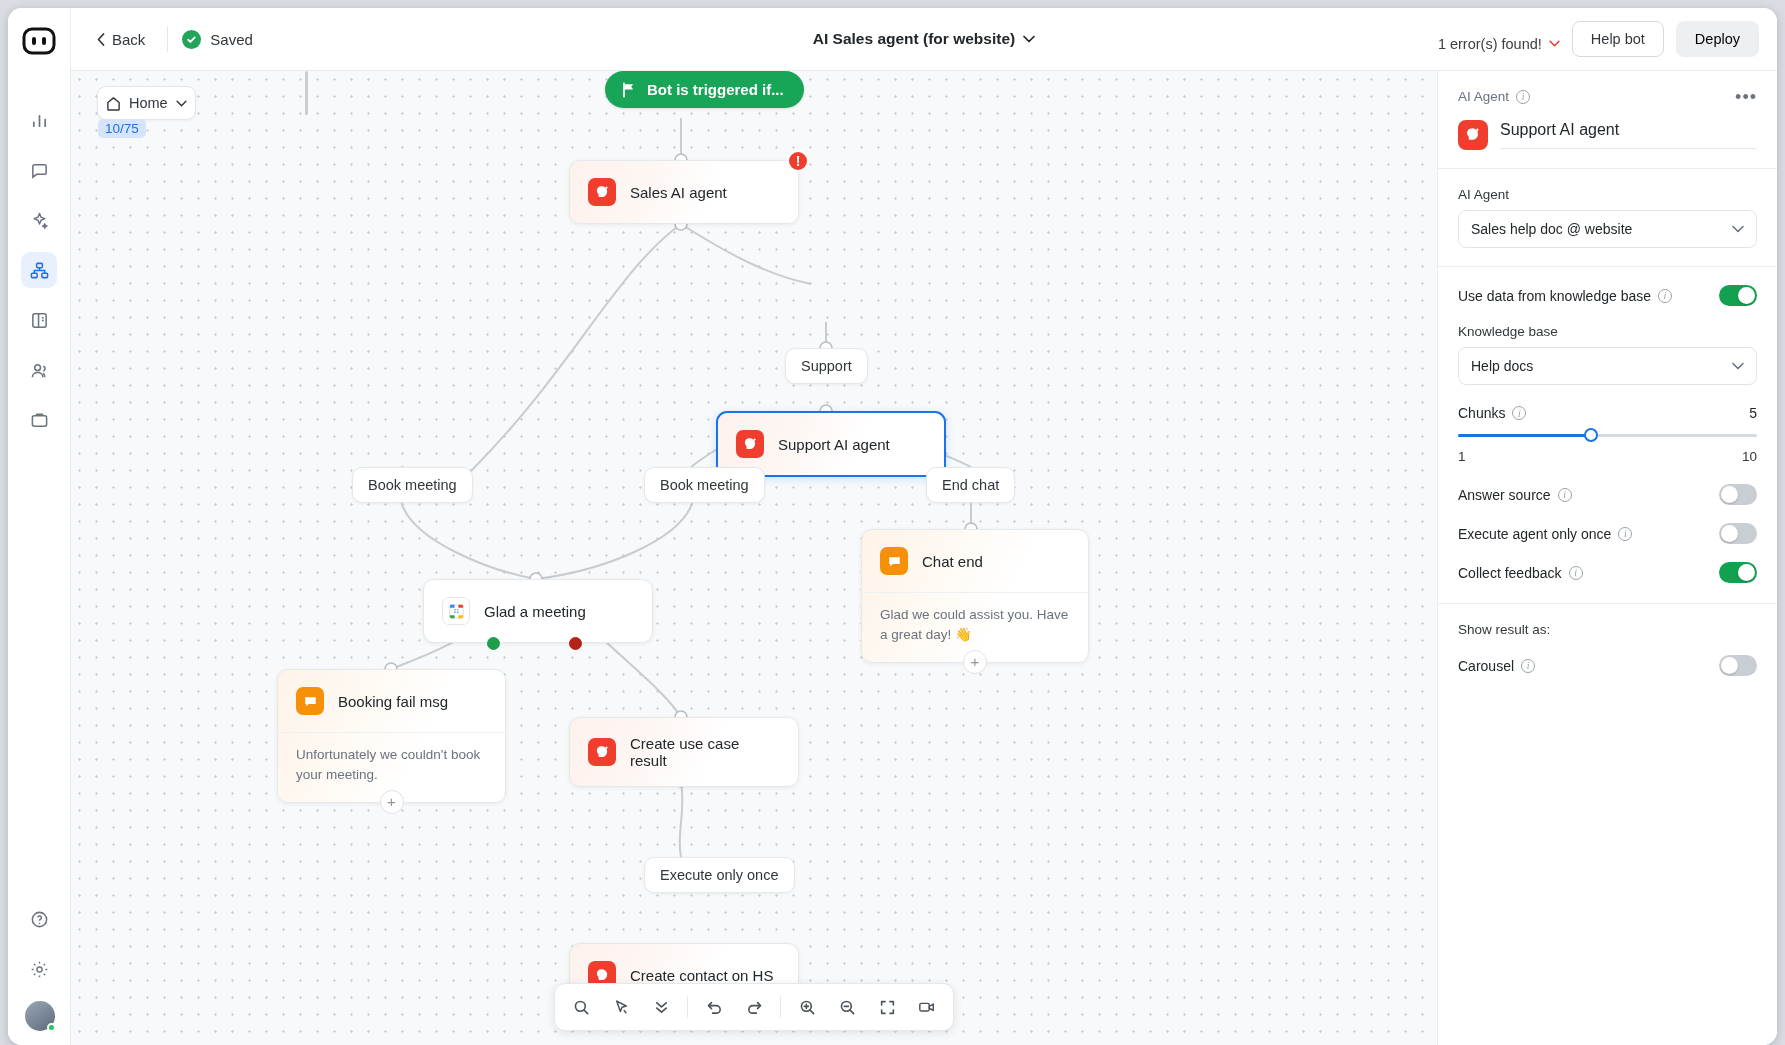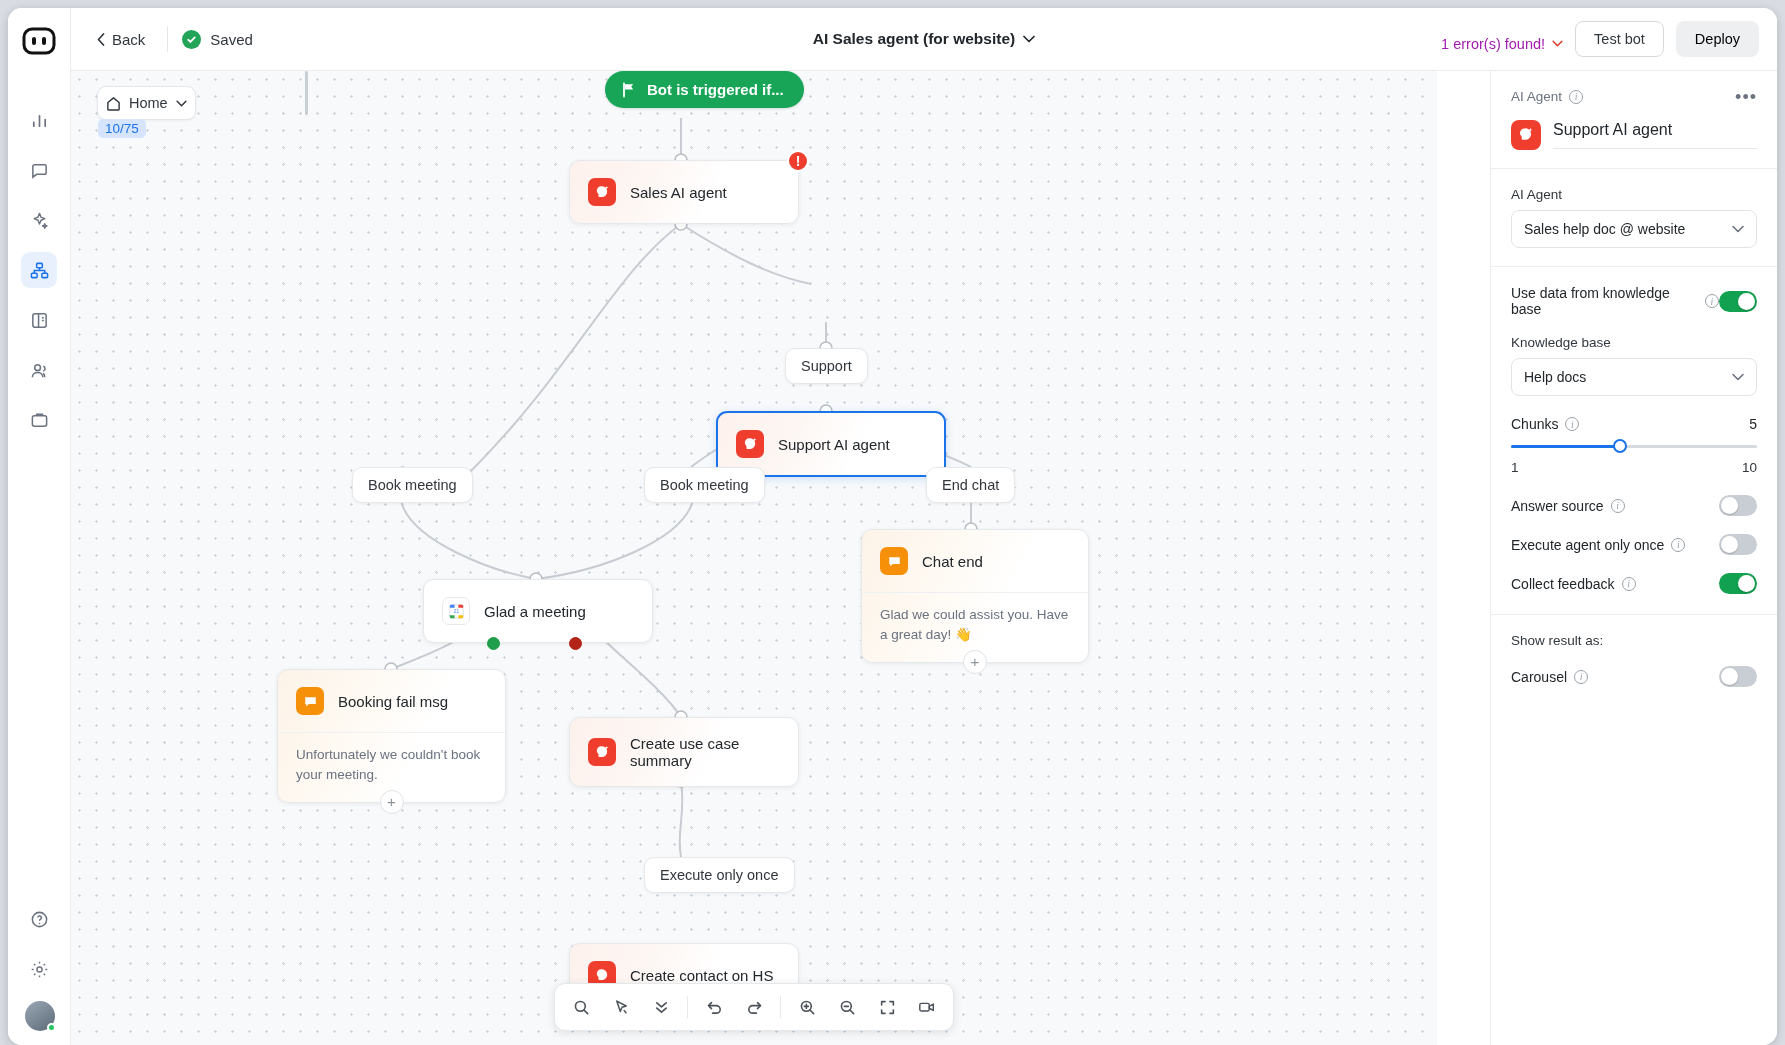--- a/index.html
+++ b/index.html
@@ -45,21 +45,21 @@
           font-size:15px; cursor:pointer; padding:6px 8px; }
   .vsep { width:1px; height:26px; background:#e3e6ea; margin:0 14px; }
   .saved { display:flex; align-items:center; gap:9px; font-size:15px; color:#31373d; }
   .check { width:19px; height:19px; border-radius:50%; background:#22a559;
            display:flex; align-items:center; justify-content:center; }
   .title-wrap { position:absolute; left:0; right:0; display:flex;
                 align-items:center; justify-content:center; gap:8px;
                 pointer-events:none; }
   .title { font-size:15.5px; font-weight:700; color:#22272b; pointer-events:auto; }
   .top-right { margin-left:auto; display:flex; align-items:center; gap:12px; }
-  .errors { color:#a21caf; font-size:14.5px; display:flex; align-items:center; gap:7px; cursor:pointer;margin-top:9px; }
+  .errors { color:#404040; font-size:14.5px; display:flex; align-items:center; gap:7px; cursor:pointer;margin-top:9px; }
   .btn { font-size:14.5px; padding:9px 18px; border-radius:8px; cursor:pointer; }
   .btn-outline { border:1px solid #d6dade; background:#fff; color:#31373d; }
   .btn-disabled { background:#edeff1; color:#000000; border:1px solid #edeff1; }
 
   
   .canvas {
     position:absolute; left:63px; top:63px; right:340px; bottom:0;
     background-color:#f7f9fb;
     background-image:radial-gradient(#ccd3da 1px, transparent 1.1px);
     background-size:17px 17px;
@@ -133,21 +133,21 @@
     background:#fff; border:1px solid #e6e9ec; border-radius:11px;
     box-shadow:0 2px 10px rgba(0,0,0,.10);
     display:flex; align-items:center; gap:4px; padding:6px 8px; z-index:10;
   }
   .tb { width:36px; height:34px; border-radius:8px; display:flex;
         align-items:center; justify-content:center; color:#4b5259; cursor:pointer; }
   .tb-sep { width:1px; height:22px; background:#e6e9ec; margin:0 4px; }
 
   
   .panel {
-    position:absolute; right:0; top:63px; bottom:0; width:287px;
+    position:absolute; right:0; top:63px; bottom:0; width:340px;
     background:#fff; border-left:1px solid #e9ecef; overflow:hidden;
   }
   .p-sec { padding:18px 20px; }
   .p-divider { height:1px; background:#ebeef0; }
   .p-head { display:flex; align-items:center; justify-content:space-between; }
   .p-kicker { display:flex; align-items:center; gap:7px; font-size:13.5px; color:#6b7280; }
   .dots { color:#6b7280; font-size:18px; letter-spacing:1px; cursor:pointer; line-height:10px; }
   .p-name-row { display:flex; align-items:center; gap:12px; margin-top:16px; }
   .p-name { flex:1; font-size:16px; color:#22272b; padding-bottom:9px;
             border-bottom:1px solid #e6e9ec; cursor:text; }
@@ -279,21 +279,21 @@
           <path d="M1 1.5L6 6.5 11 1.5"></path>
         </svg>
     </div>
     <div class="top-right">
       <div class="errors">
         <span>1 error(s) found!</span>
         <svg width="11" height="7" viewBox="0 0 12 8" fill="none" stroke="#e0392b" stroke-width="1.7" stroke-linecap="round" stroke-linejoin="round">
             <path d="M1 1.5L6 6.5 11 1.5"></path>
           </svg>
       </div>
-      <div class="btn btn-outline">Test bot</div>
+      <div class="btn btn-outline">Help bot</div>
       <div class="btn btn-disabled">Deploy</div>
     </div>
   </div>
 
   <div class="canvas">
 
     <div class="vline"></div>
 
     <div class="home-chip">
       <svg width="15" height="15" viewBox="0 0 16 16" fill="none" stroke="#31373d" stroke-width="1.5" stroke-linejoin="round">
@@ -440,21 +440,21 @@
 
     <div class="node" style="left:498px; top:646px; width:230px;">
       <div class="card ai">
         <div class="card-head">
           <span class="node-ico ico-ai">
             <svg width="17" height="17" viewBox="0 0 18 18" fill="#fff">
               <path d="M7.6 2.4A4.6 4.6 0 003 7c0 1.5.7 2.7 1.7 3.5v2.3a1 1 0 001 1h3.2a4.6 4.6 0 00-1.3-11.4z"></path>
               <path d="M13.3 2l.55 1.35L15.2 3.9l-1.35.55L13.3 5.8l-.55-1.35L11.4 3.9l1.35-.55z"></path>
             </svg>
           </span>
-          <span class="card-title">Create use case summary</span>
+          <span class="card-title">Create use case result</span>
         </div>
       </div>
     </div>
 
     <div class="node" style="left:573px; top:786px;">
       <div class="label-node">Execute only once</div>
     </div>
 
     <div class="node" style="left:498px; top:872px; width:230px;">
       <div class="card ai">

